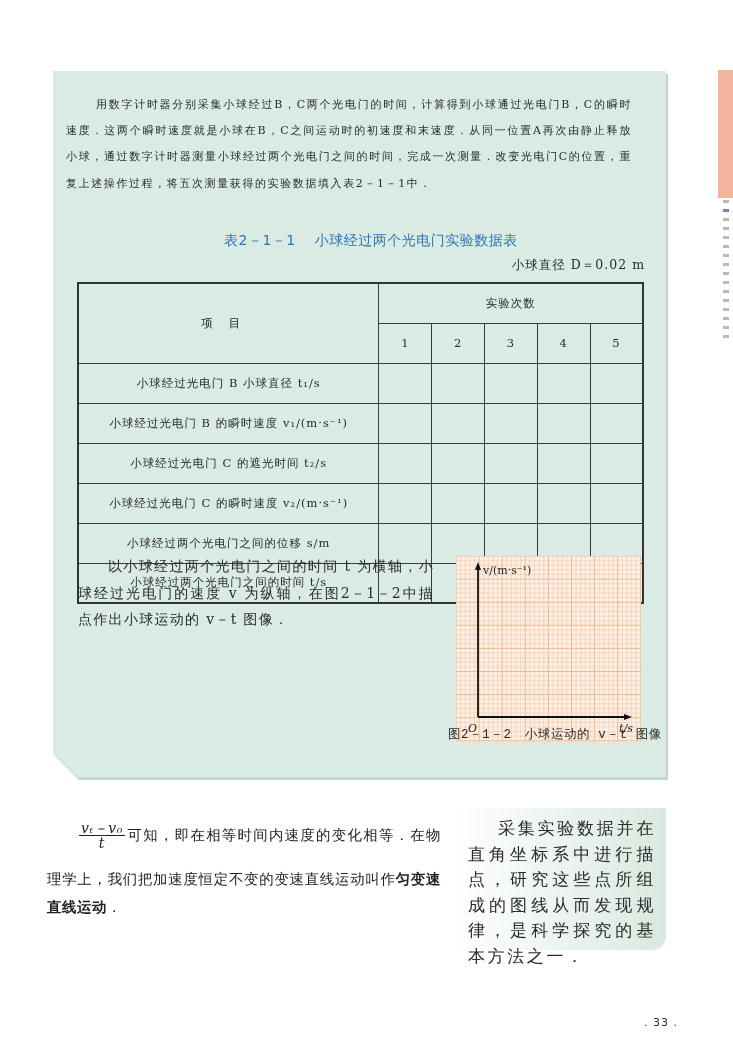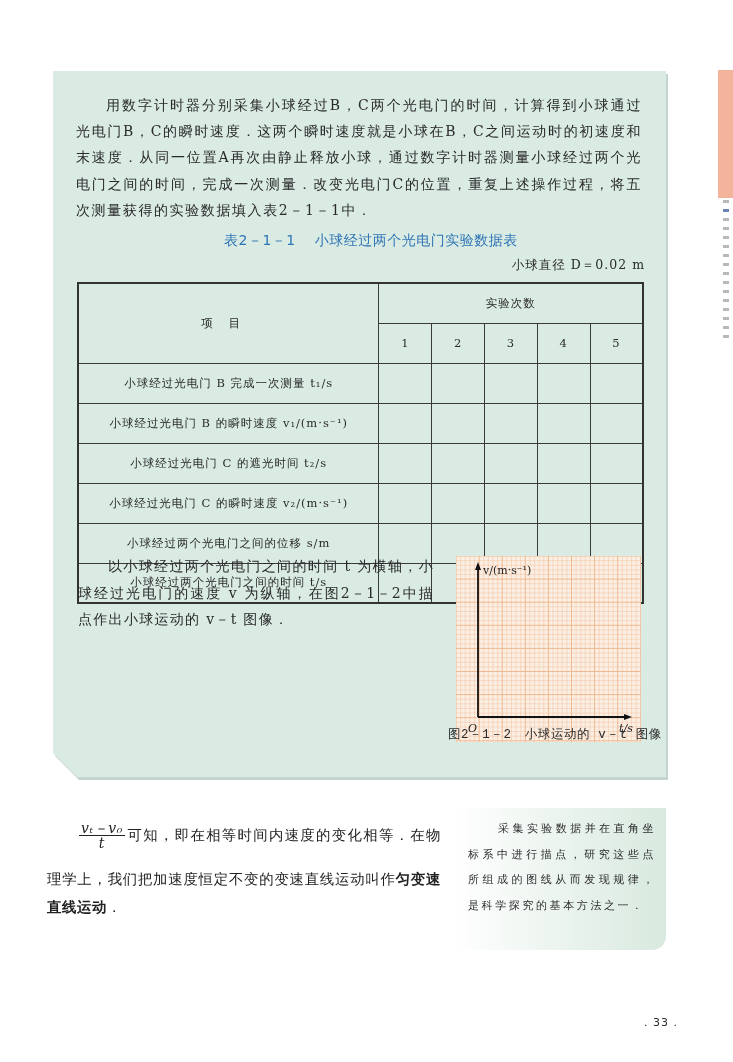--- a/index.html
+++ b/index.html
@@ -15,21 +15,21 @@
     position: absolute; left: 53px; top: 71px; width: 613px; height: 706px;
     background: #d9ebe3;
     clip-path: polygon(0 0, 100% 0, 100% 100%, 24px 100%, 0 calc(100% - 24px));
   }
   .panel-shadow {
     position: absolute; left: 55px; top: 74px; width: 613px; height: 706px;
     background: #c4d5ce;
     clip-path: polygon(0 0, 100% 0, 100% 100%, 24px 100%, 0 calc(100% - 24px));
   }
 
-  .intro { position: absolute; left: 76px; top: 92px; width: 566px; font-size: 14px; line-height: 26.2px; letter-spacing: 1.6px; text-align: justify; text-indent: 30px; }
+  .intro { position: absolute; left: 66px; top: 92px; width: 566px; font-size: 11px; line-height: 26.2px; letter-spacing: 1.6px; text-align: justify; text-indent: 30px; }
 
   .table-caption { position: absolute; left: 224px; top: 232px; font-family: "DejaVu Sans", "Liberation Sans", sans-serif; font-size: 14px; color: #2f74b5; letter-spacing: 0.5px; }
   .table-caption .num { margin-right: 14px; }
   .table-note { position: absolute; right: 88px; top: 257px; font-size: 12.5px; letter-spacing: 1px; }
 
   table.data { position: absolute; left: 77px; top: 282px; width: 567px; border-collapse: collapse; font-size: 11.5px; }
   table.data td, table.data th { border: 1px solid #3a3a3a; font-weight: normal; text-align: center; height: 40px; padding: 0; letter-spacing: 1px; }
   table.data { border: 2px solid #333; }
   table.data th.item { width: 302px; letter-spacing: 16px; }
   table.data .run { width: 53px; }
@@ -39,21 +39,21 @@
   .graph { position: absolute; left: 456px; top: 556px; width: 185px; height: 186px; }
   .graph svg { display:block; }
   .fig-caption { position: absolute; left: 448px; top: 726px; font-size: 12.5px; letter-spacing: 0.6px; font-family: Liberation Mono, monospace; }
 
   .body-text { position: absolute; left: 47px; top: 806px; width: 394px; font-size: 14.4px; line-height: 28px; letter-spacing: 0.6px; text-align: justify; text-indent: 30px; font-family: "DejaVu Sans", "Liberation Sans", sans-serif; color:#222; }
   .body-text .frac { display:inline-block; vertical-align: middle; text-align:center; text-indent:0; font-family: "DejaVu Serif", serif; font-style: italic; font-size: 14px; line-height: 14px; margin: 15px 2px; }
   .body-text .frac .num { display:block; border-bottom: 1px solid #222; padding: 0 2px; }
   .body-text .frac .den { display:block; }
   .body-text b { font-weight: bold; }
 
-  .tip { position: absolute; left: 452px; top: 808px; width: 214px; height: 142px; background: linear-gradient(90deg,#ffffff 0%, #d8e9df 100%); border-radius: 0 0 14px 14px; padding: 8px 10px 0 16px; font-size: 11px; line-height: 25.5px; letter-spacing: 2.6px; text-indent: 30px; color: #2b2b2b; text-align: justify; }
+  .tip { position: absolute; left: 452px; top: 808px; width: 214px; height: 142px; background: linear-gradient(90deg,#ffffff 0%, #d8e9df 100%); border-radius: 0 0 14px 14px; padding: 8px 10px 0 16px; font-size: 17px; line-height: 25.5px; letter-spacing: 2.6px; text-indent: 30px; color: #2b2b2b; text-align: justify; }
 
   .page-num { position: absolute; left: 644px; top: 1016px; font-family: "DejaVu Sans", "Liberation Sans", sans-serif; font-size: 11px; letter-spacing: 1px; }
 </style>
 </head>
 <body>
 
 <div class="side-tab"></div>
 <div class="side-tab-lines">
   <span></span>
     <span class="blue"></span>
@@ -93,21 +93,21 @@
   <tr id="runs-row">
         <th class="run">1</th>
         <th class="run">2</th>
         <th class="run">3</th>
         <th class="run">4</th>
         <th class="run">5</th>
       </tr>
   </tbody>
     <tbody id="rows-body">
       <tr>
-        <td>小球经过光电门 B 完成一次测量 t₁/s</td>
+        <td>小球经过光电门 B 小球直径 t₁/s</td>
         <td></td>
         <td></td>
         <td></td>
         <td></td>
         <td></td>
       </tr>
       <tr>
         <td>小球经过光电门 B 的瞬时速度 v₁/(m·s⁻¹)</td>
         <td></td>
         <td></td>

